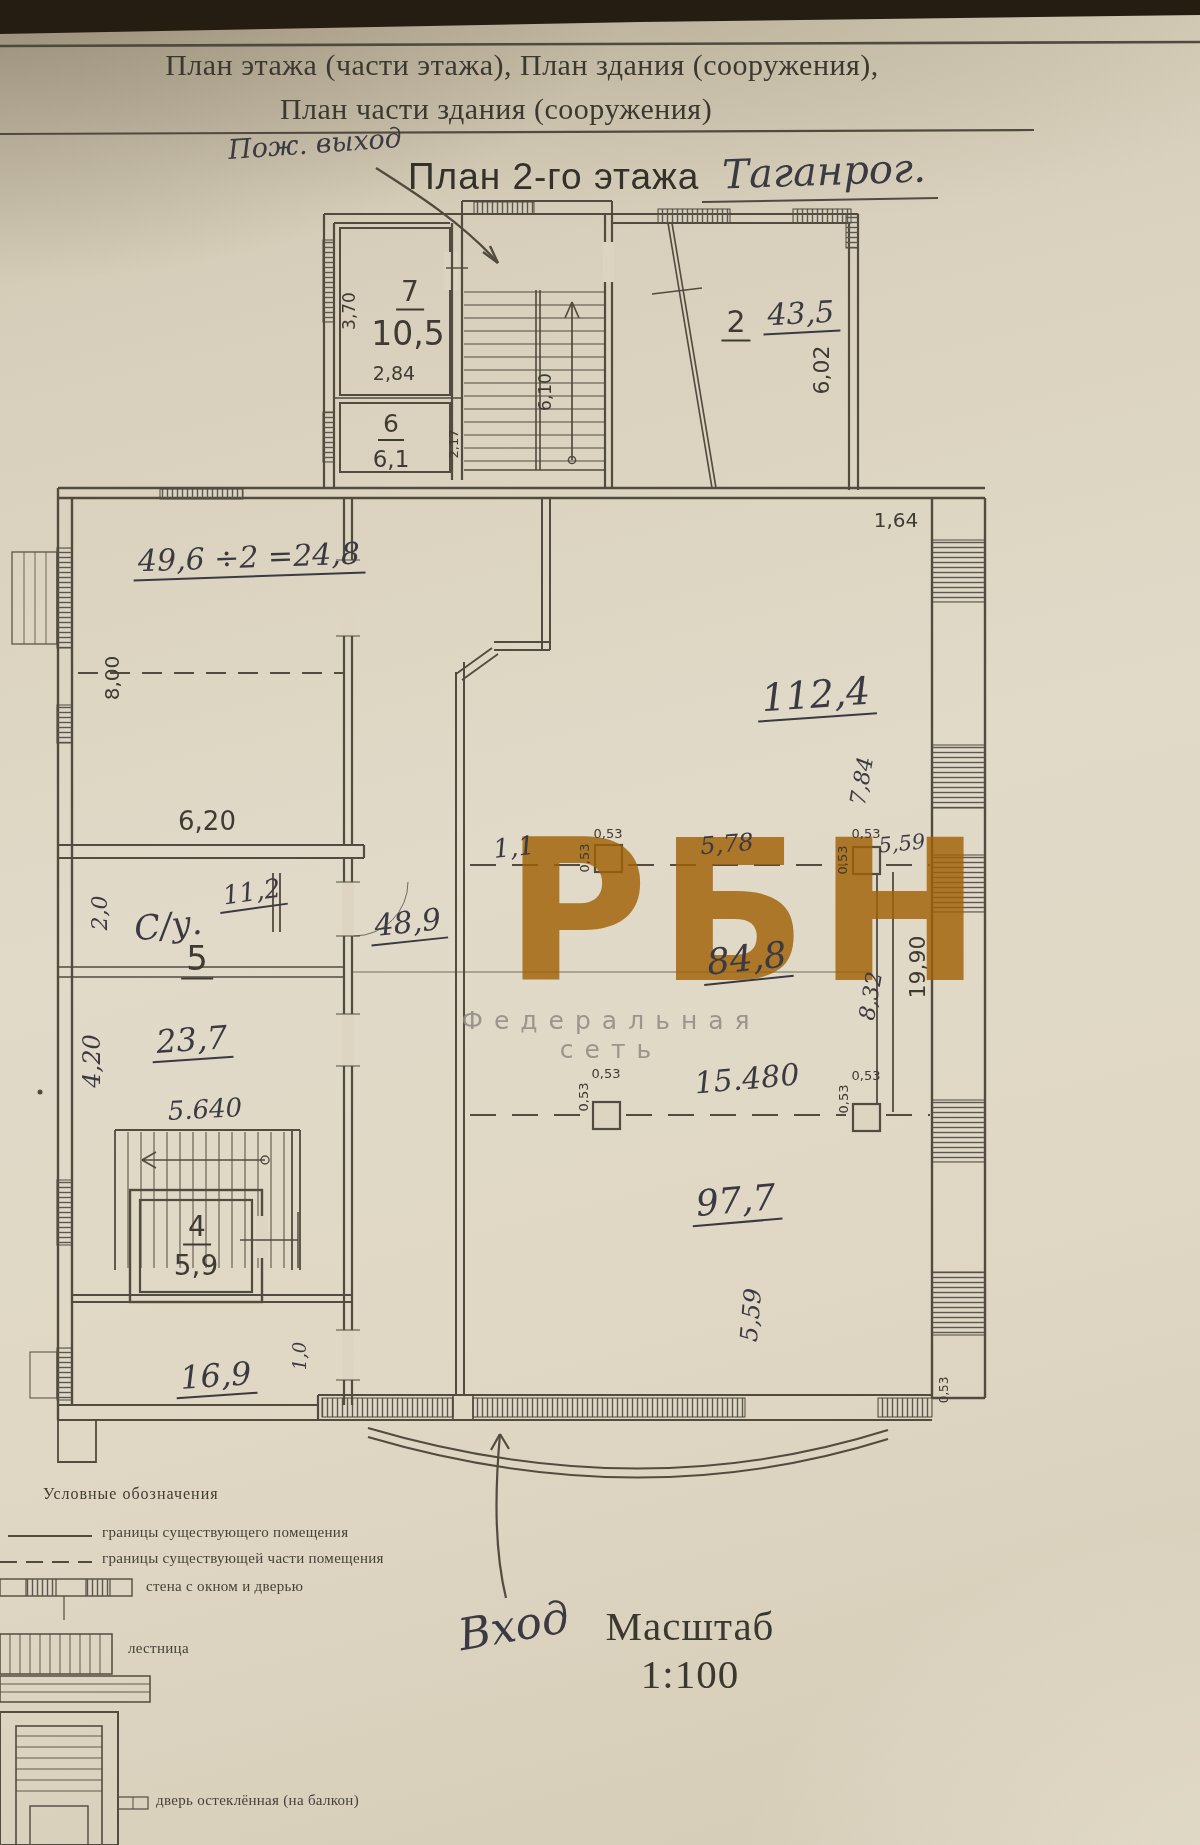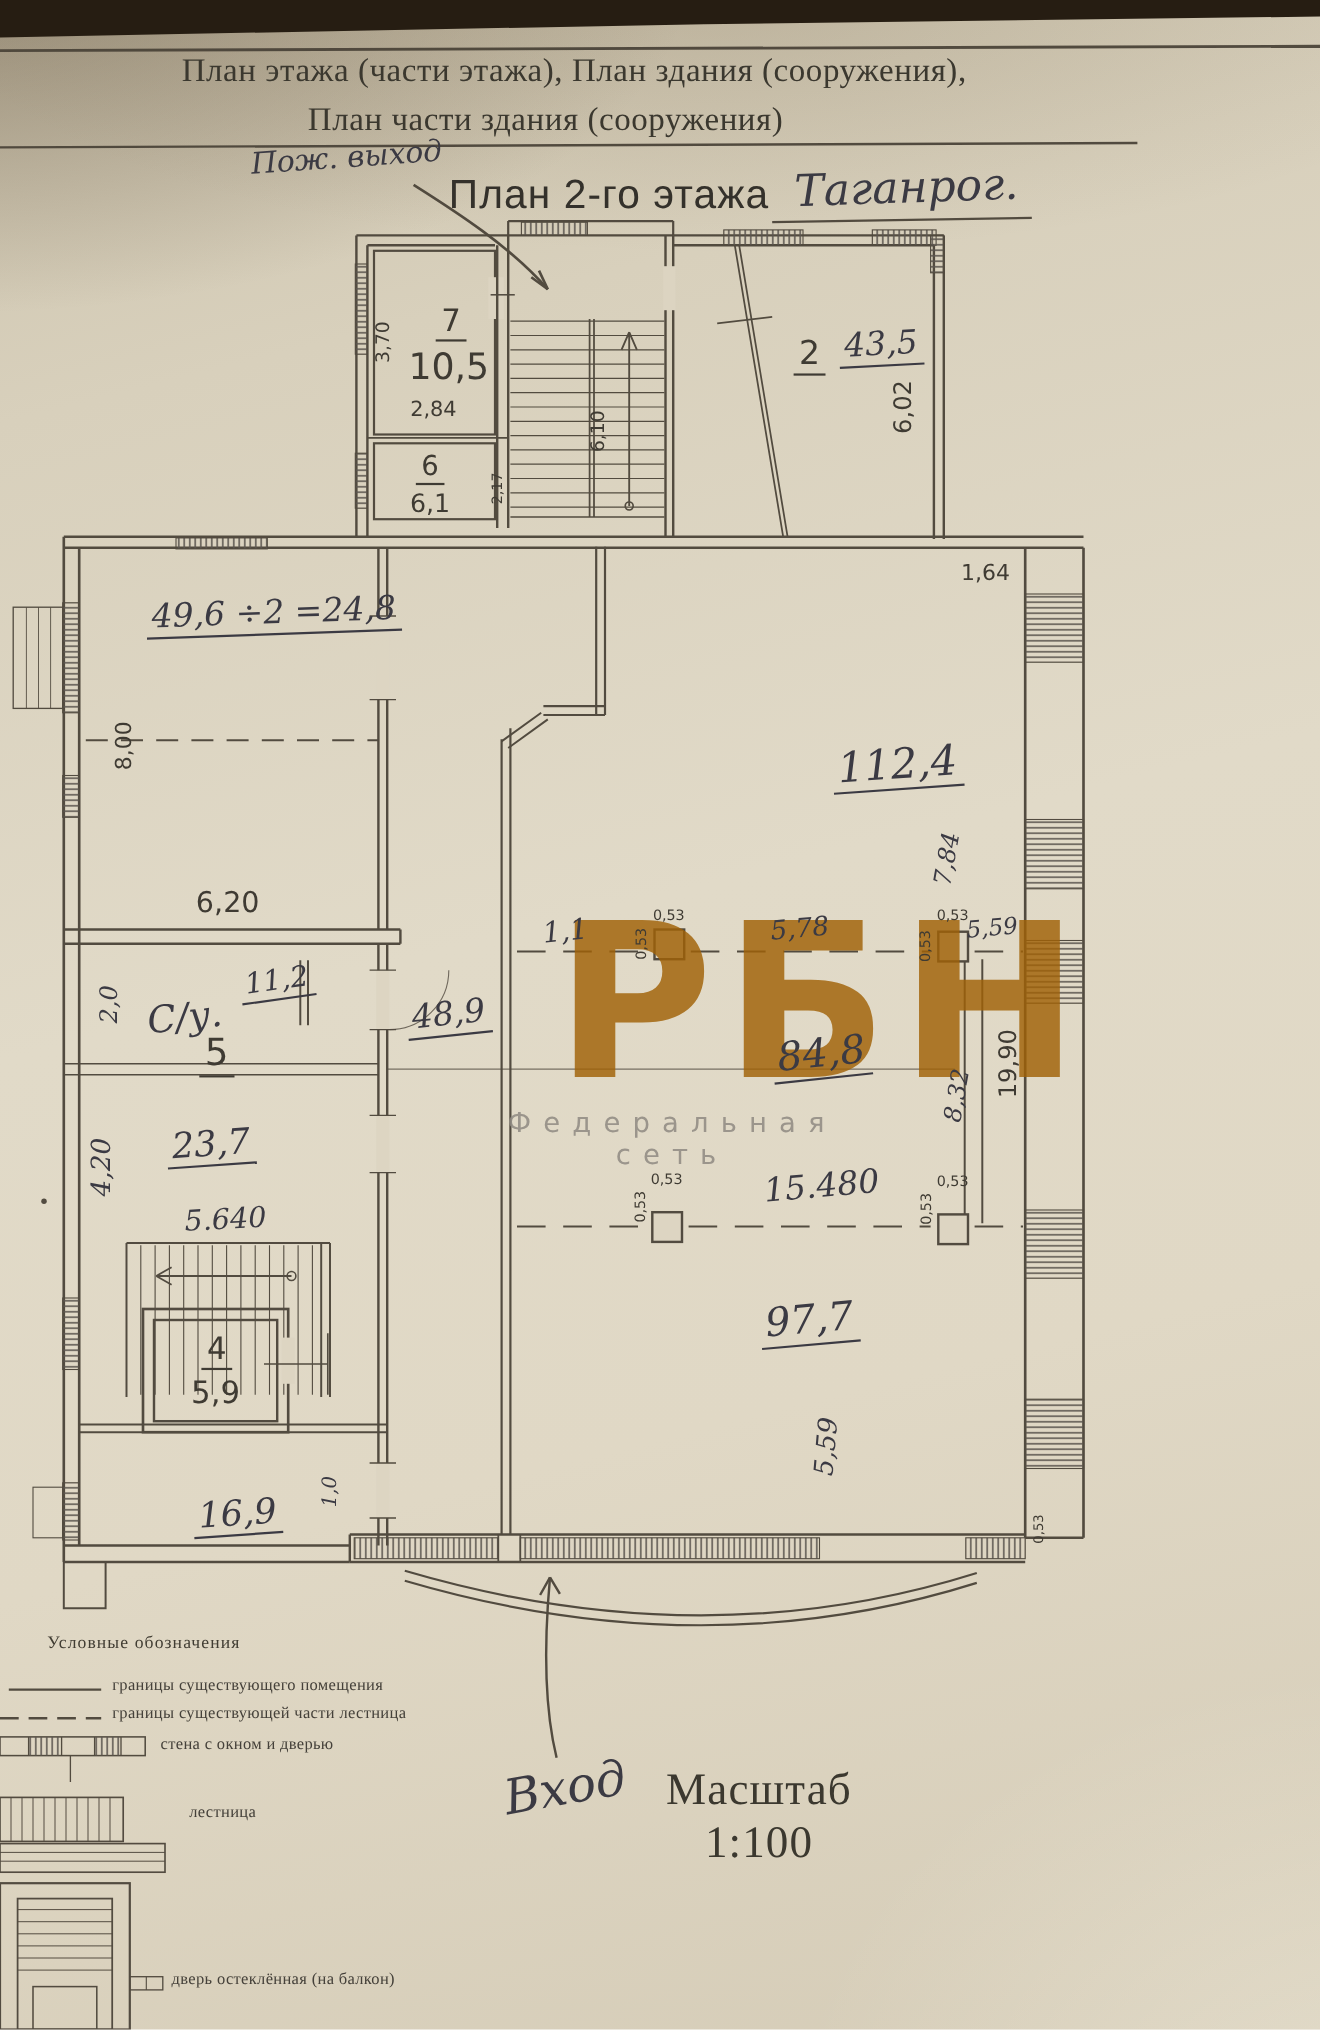--- a/index.html
+++ b/index.html
@@ -22,21 +22,21 @@
   .hand{font-family:"DejaVu Serif",serif;font-style:italic;color:#3b3a43;}
   .print{font-family:"DejaVu Sans",sans-serif;color:#3a362e;}
   .note-fire{left:228px;top:128px;font-size:27px;transform:rotate(-4deg);}
   .note-entrance{left:458px;top:1600px;font-size:44px;transform:rotate(-10deg);}
   .scale{left:560px;top:1602px;width:260px;text-align:center;font-size:41px;color:#3b382f;letter-spacing:1px;}
   .legend-title{left:43px;top:1485px;font-size:16px;color:#413d33;letter-spacing:1px;}
   .leg{color:#45413a;font-size:15px;letter-spacing:.3px;}
   .leg1{left:102px;top:1524px;}
   .leg2{left:102px;top:1550px;}
   .leg3{left:102px;top:1578px;margin-left:44px;}
-  .leg4{left:128px;top:1640px;margin-left:44px;}
+  .leg4{left:128px;top:1640px;}
   .leg5{left:156px;top:1792px;}
   
   .wm-logo{left:388px;top:826px;width:720px;text-align:center;
     font-family:"DejaVu Sans",sans-serif;font-weight:800;font-size:196px;line-height:.88;
     letter-spacing:10px;color:#a16207;opacity:.82;}
   .wm-sub{left:425px;top:1006px;width:372px;text-align:center;
     font-family:"DejaVu Sans",sans-serif;font-size:25px;letter-spacing:11px;
     color:#8f8a82;opacity:.85;}
   
   #plan-labels .lbl{position:absolute;white-space:nowrap;line-height:1;}
@@ -212,21 +212,21 @@
 <div class="abs hdr hdr1">План этажа (части этажа), План здания (сооружения),</div>
 <div class="abs hdr hdr2">План части здания (сооружения)</div>
 <div class="abs doc-title">План 2-го этажа</div>
 <div class="abs hand title-annot">Таганрог.</div>
 <div class="abs hand note-fire">Пож. выход</div>
 <div class="abs hand note-entrance">Вход</div>
 <div class="abs scale">Масштаб 1:100</div>
 
 <div class="abs legend-title">Условные обозначения</div>
 <div class="abs leg leg1">границы существующего помещения</div>
-<div class="abs leg leg2">границы существующей части лестница</div>
+<div class="abs leg leg2">границы существующей части помещения</div>
 <div class="abs leg leg3">стена с окном и дверью</div>
 <div class="abs leg leg4">лестница</div>
 <div class="abs leg leg5">дверь остеклённая (на балкон)</div>
 
 <div id="plan-labels" class="abs" style="left:0;top:0;width:1200px;height:1845px;">
     <div class="lbl print ul" style="left: 410px; top: 294px; font-size: 28px; transform: translate(-50%, -50%) rotate(0deg);">7</div>
     <div class="lbl print" style="left: 408px; top: 333px; font-size: 33px; transform: translate(-50%, -50%) rotate(0deg);">10,5</div>
     <div class="lbl print" style="left: 394px; top: 373px; font-size: 19px; transform: translate(-50%, -50%) rotate(0deg);">2,84</div>
     <div class="lbl print" style="left: 349px; top: 311px; font-size: 17px; transform: translate(-50%, -50%) rotate(-90deg);">3,70</div>
     <div class="lbl print ul" style="left: 391px; top: 426px; font-size: 25px; transform: translate(-50%, -50%) rotate(0deg);">6</div>

